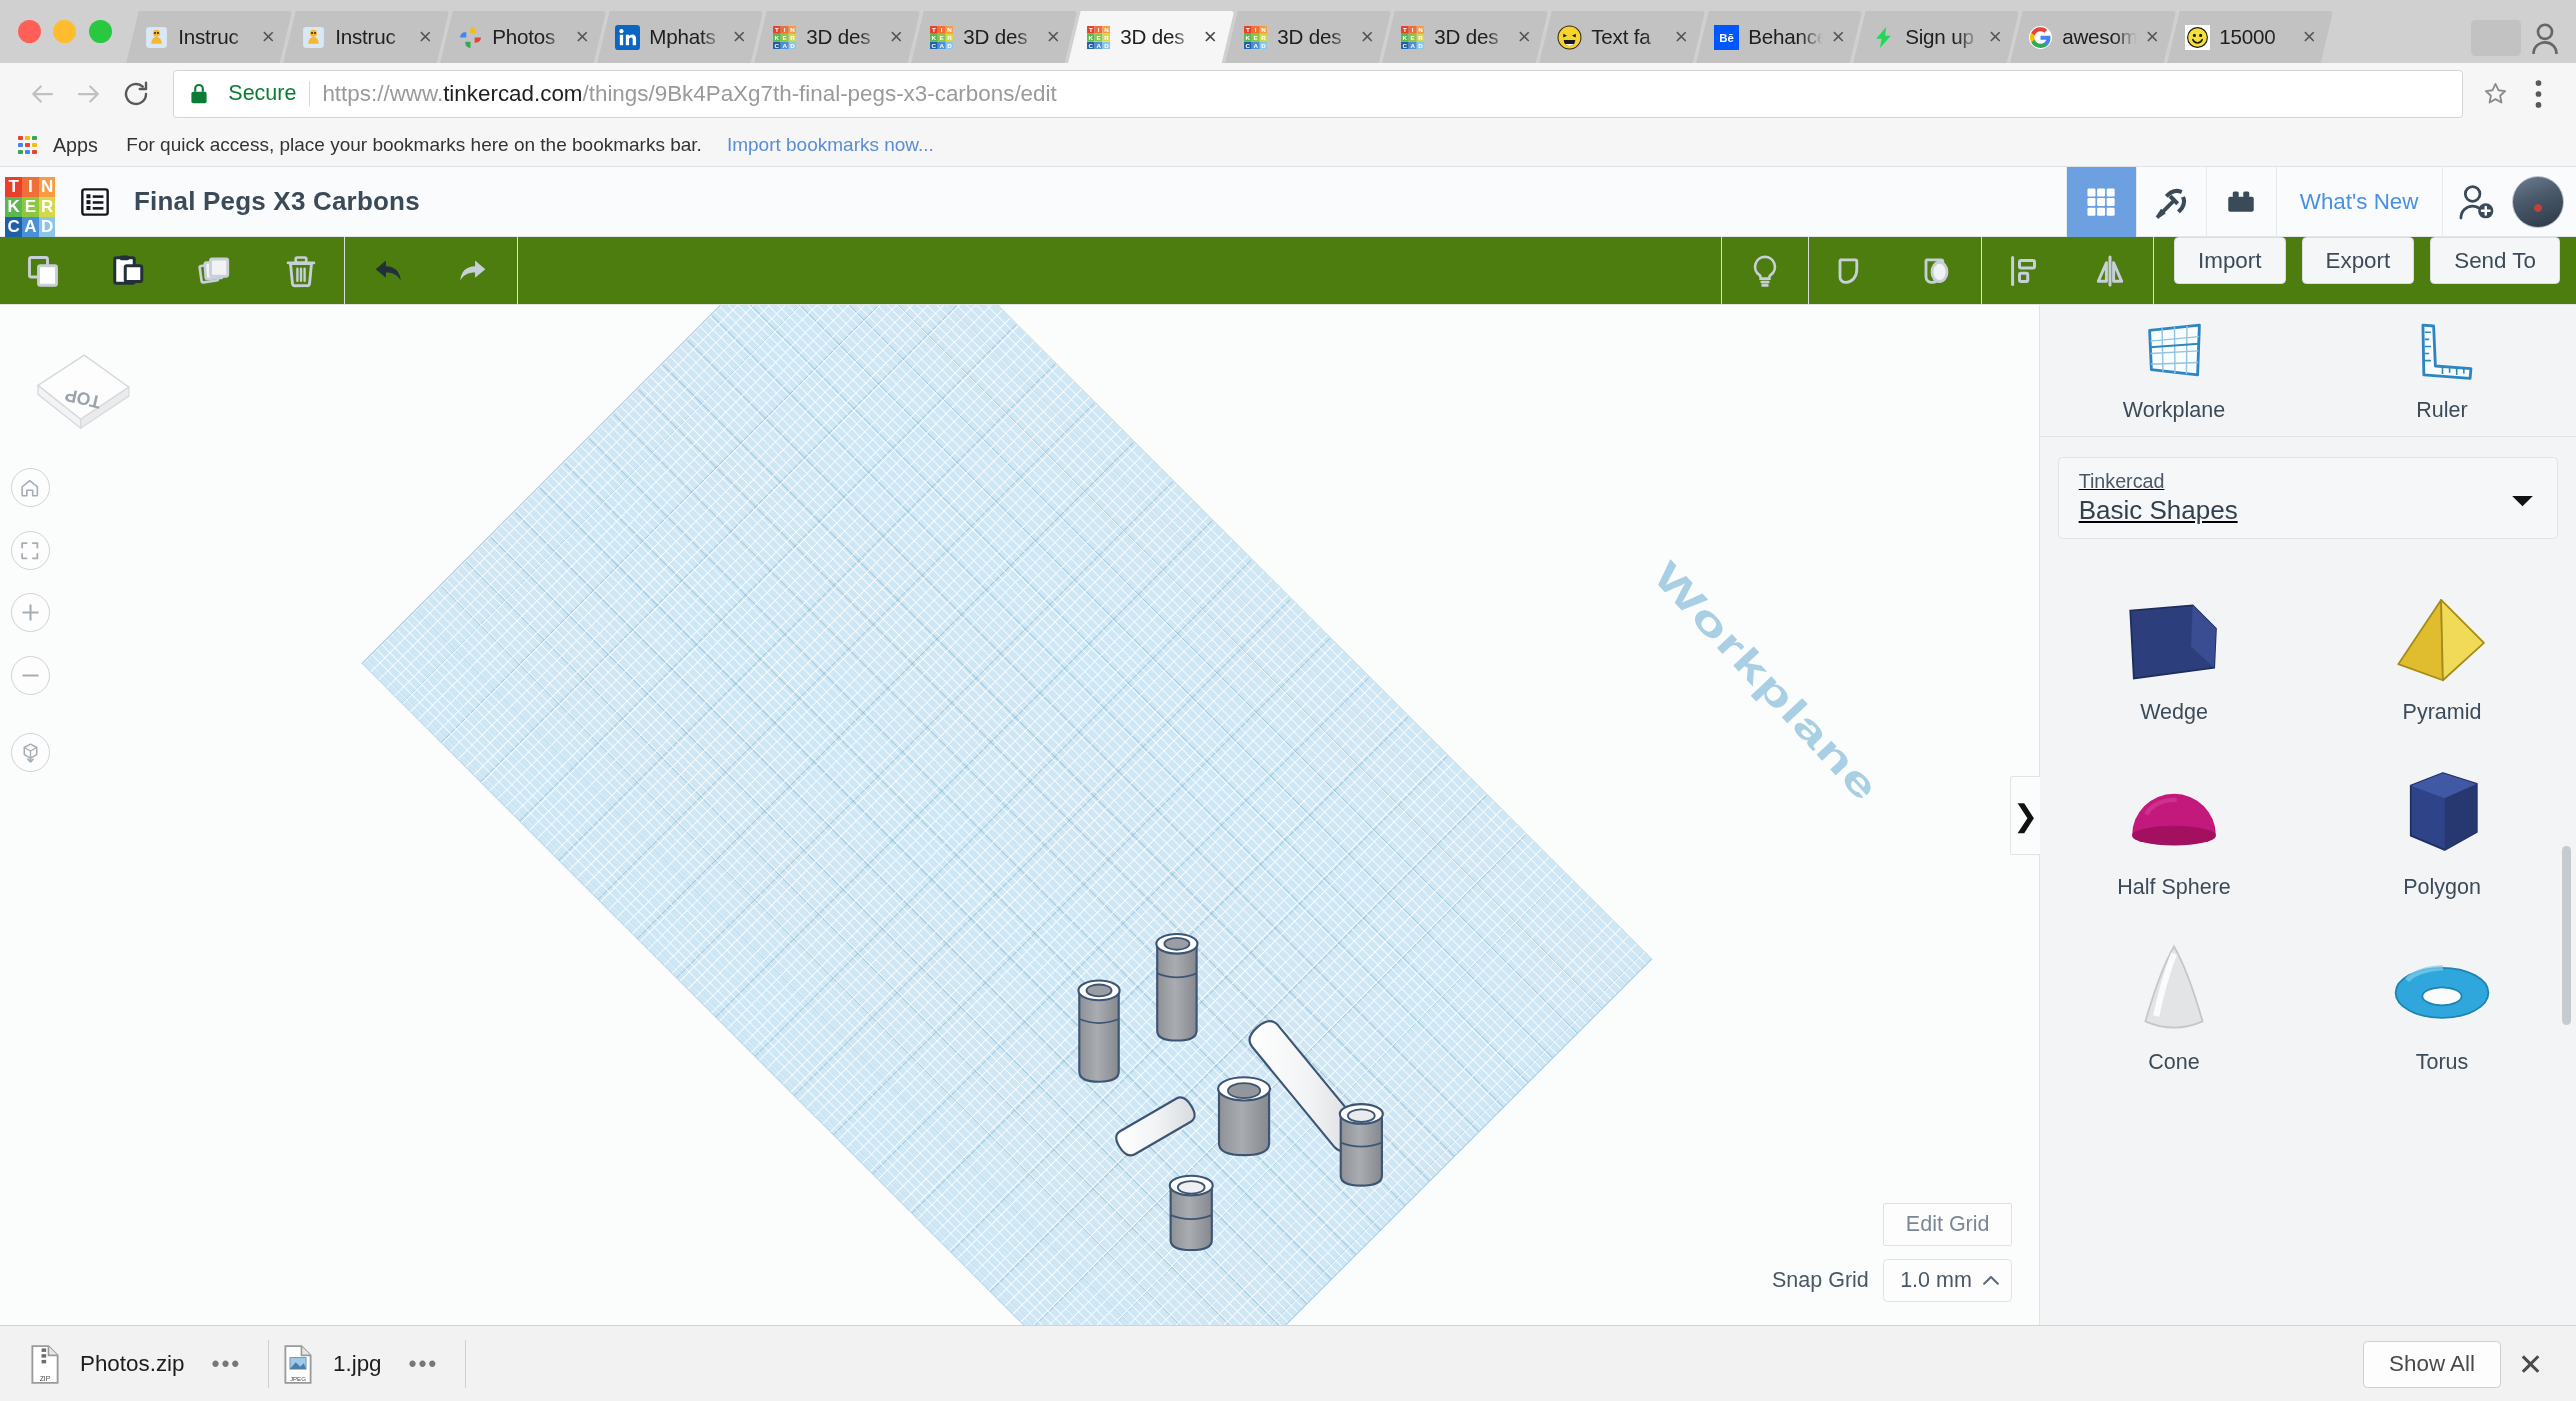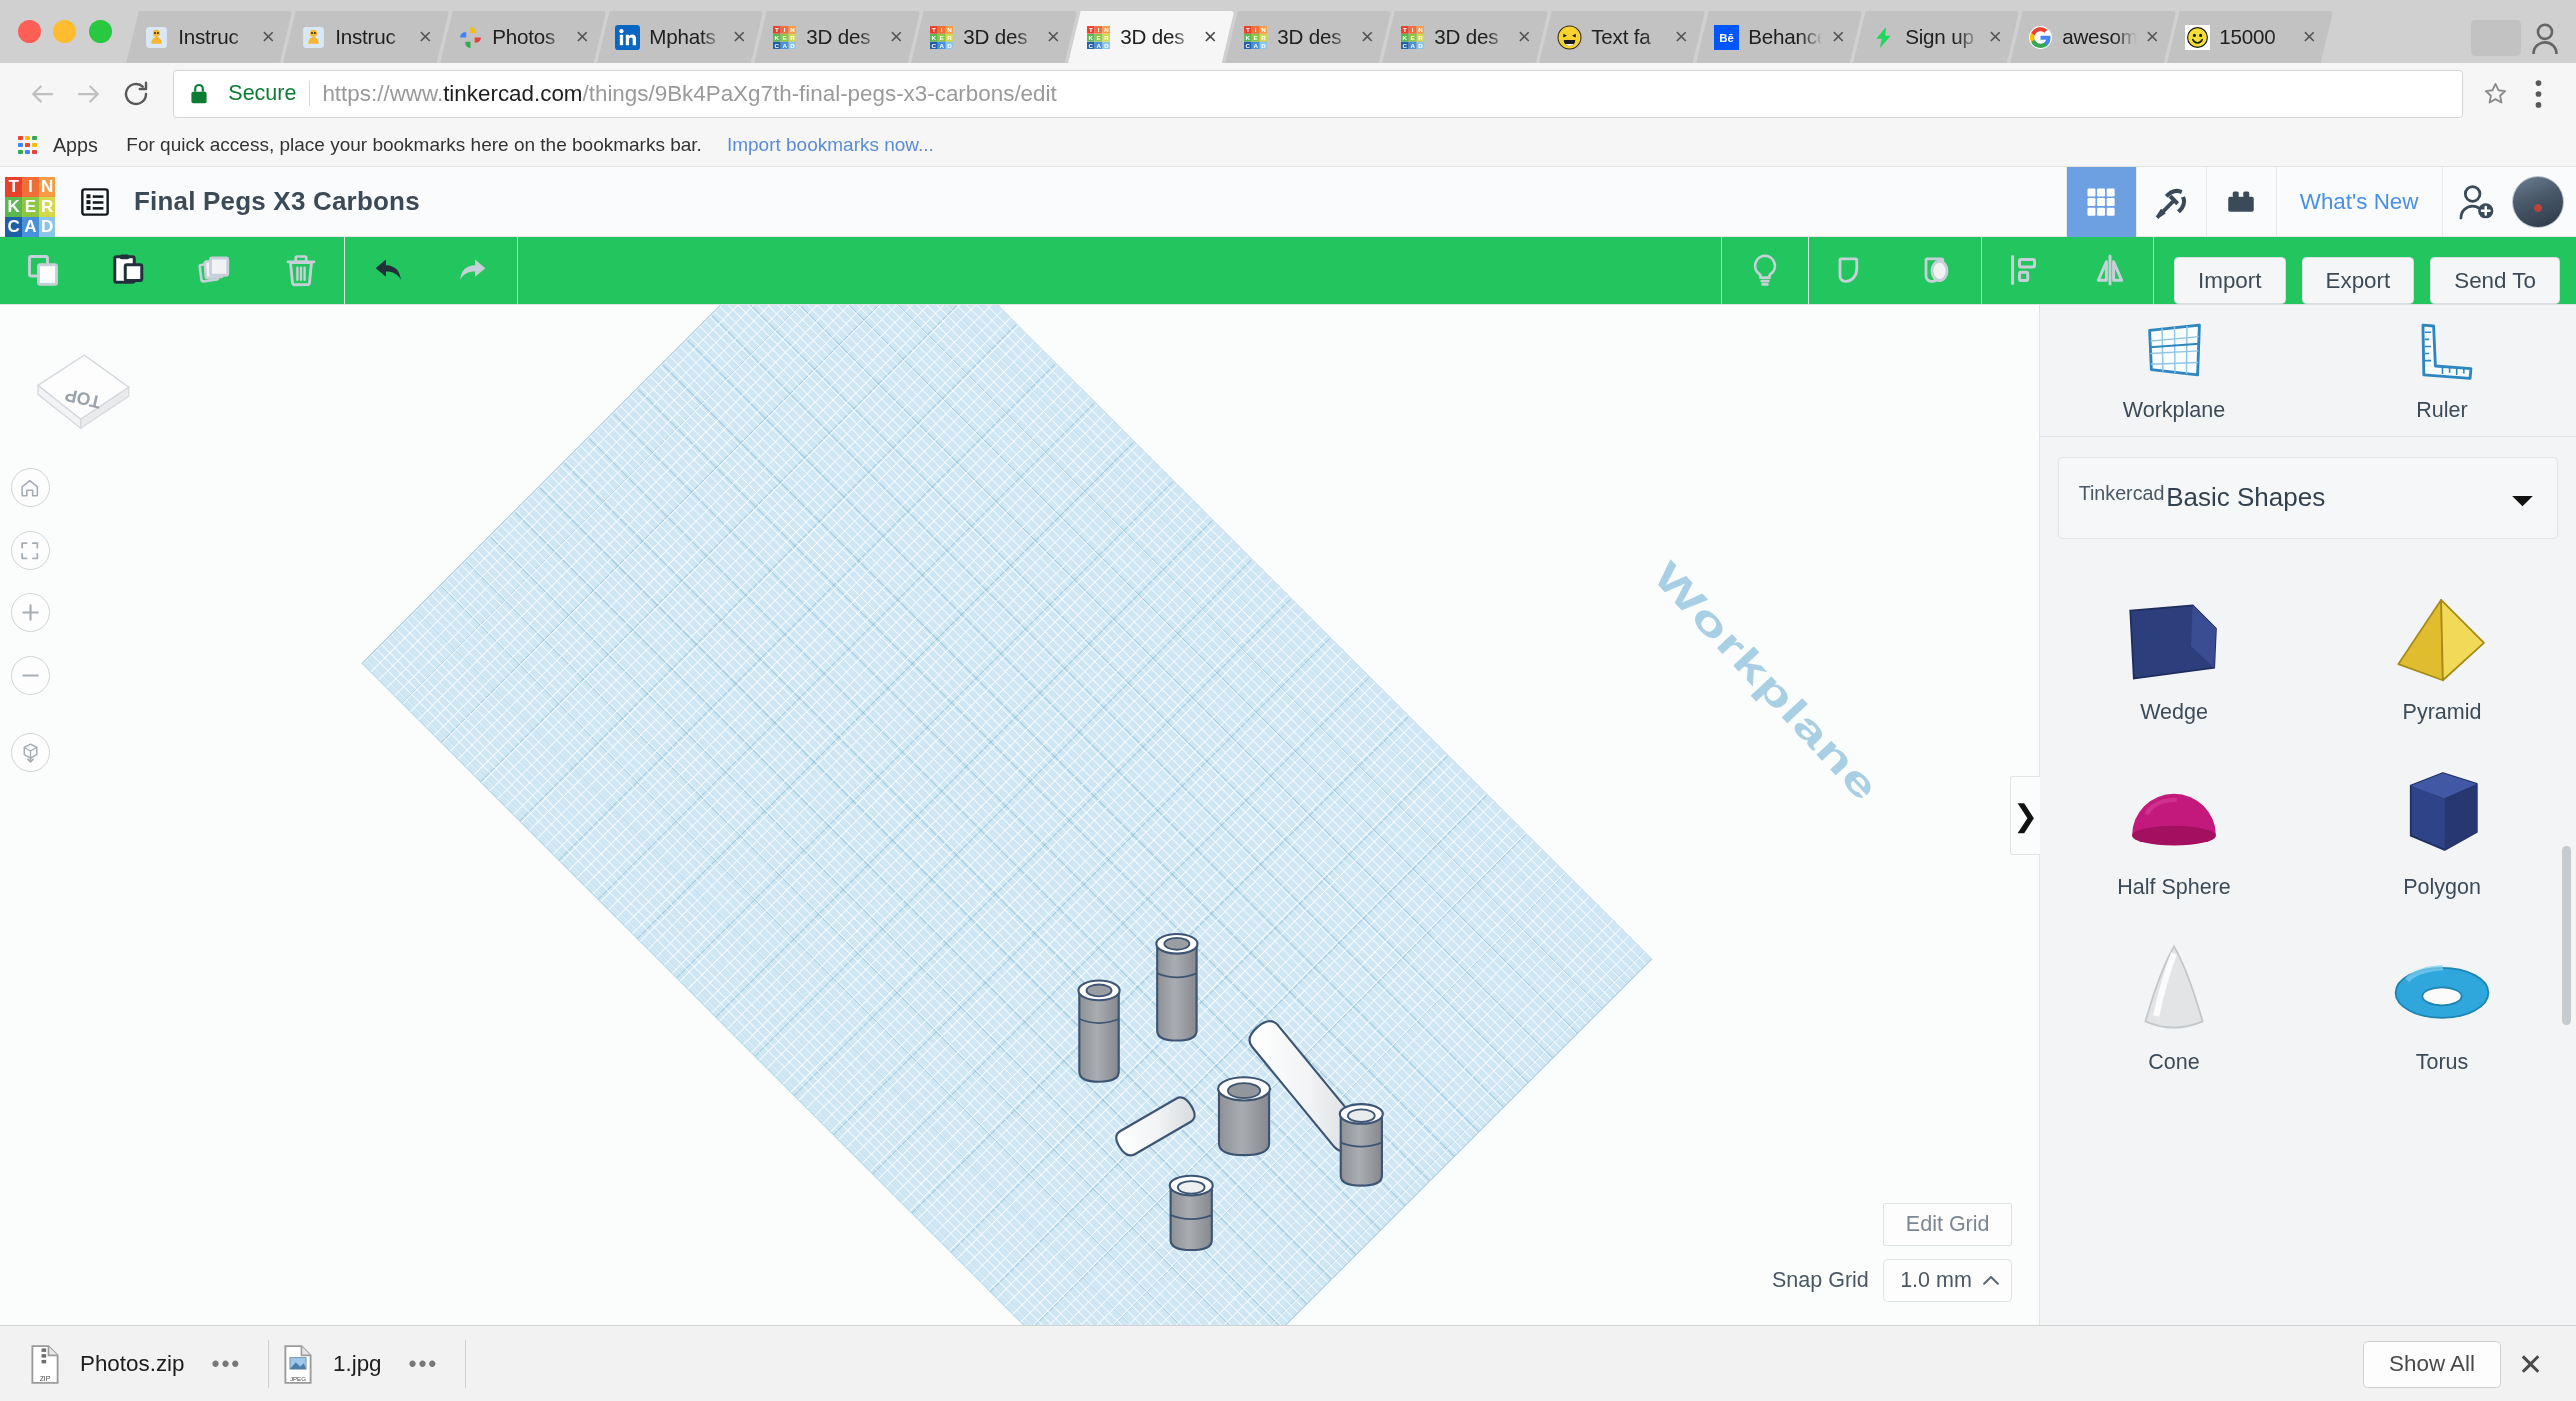--- a/index.html
+++ b/index.html
@@ -100,21 +100,21 @@
   .avatar-img {
     width: 52px; height: 52px; border-radius: 50%; margin-right: 12.5px;
     background:
       radial-gradient(circle at 50% 62%, #c2413b 0 9%, transparent 10%),
       linear-gradient(160deg,#6d7e92 0%,#4a5a6b 42%,#2b3746 100%);
     border: 0.9px solid #b9c2cc;
   }
 
   
   .tc-toolbar {
-    height: 68px; flex: 0 0 68px; background: #22c55e; display: flex; align-items: flex-end;
+    height: 68px; flex: 0 0 68px; background: #4d7c0f; display: flex; align-items: flex-start;
     border-bottom: 0.9px solid #dfe3e6;
   }
   .tb-group { display: flex; align-items: center; height: 68px; }
   .tb-sep { width: 0.9px; height: 68px; background: #dcdfe2; }
   .tb-btn { width: 86px; height: 68px; display: flex; align-items: center; justify-content: center; }
   .tb-spacer { flex: 1 1 auto; }
   .tb-textbtn {
     height: 47px; padding: 0 23px; margin-right: 16px; border: 0.9px solid #dadee2; border-radius: 4.5px;
     background: #f4f6f7; color: #3d4b58; font-size: 22.4px; display: flex; align-items: center; justify-content: center;
   }
@@ -179,21 +179,21 @@
     display: flex; flex-direction: column; position: relative; min-height: 0;
   }
   .sb-tools { height: 132px; flex: 0 0 132px; display: flex; border-bottom: 0.9px solid #e1e4e7; }
   .sb-tool { flex: 1 1 0; display: flex; flex-direction: column; align-items: center; justify-content: center; gap: 12.5px; }
   .sb-tool-label { font-size: 21.5px; color: #3d4b58; }
 
   .sb-picker {
     margin: 19.7px 18px 12.5px 18px; height: 82px; background: #f5f7f8; border: 0.9px solid #e1e4e7;
     border-radius: 4.5px; padding: 10.7px 19.7px; display: flex; align-items: center; position: relative;
   }
-  .sb-picker-col { display: flex; flex-direction: row; gap: 1.8px; }
+  .sb-picker-col { display: flex; flex-direction: column; gap: 1.8px; text-decoration: underline; }
   .sb-picker-sub { font-size: 19.7px; color: #4a5764; }
   .sb-picker-main { font-size: 26px; color: #33414e; }
   .sb-caret { position: absolute; right: 23px; top: 50%; margin-top: -3.6px; }
 
   .sb-grid { flex: 1 1 auto; overflow: hidden; position: relative; padding: 16px 0 0 0; }
   .sb-row { display: flex; }
   .sb-cell { flex: 1 1 0; height: 175px; display: flex; flex-direction: column; align-items: center; justify-content: center; gap: 9px; }
   .sb-cell-label { font-size: 21.5px; color: #3d4b58; }
   .sb-shape { height: 107px; display: flex; align-items: flex-end; justify-content: center; }
 

